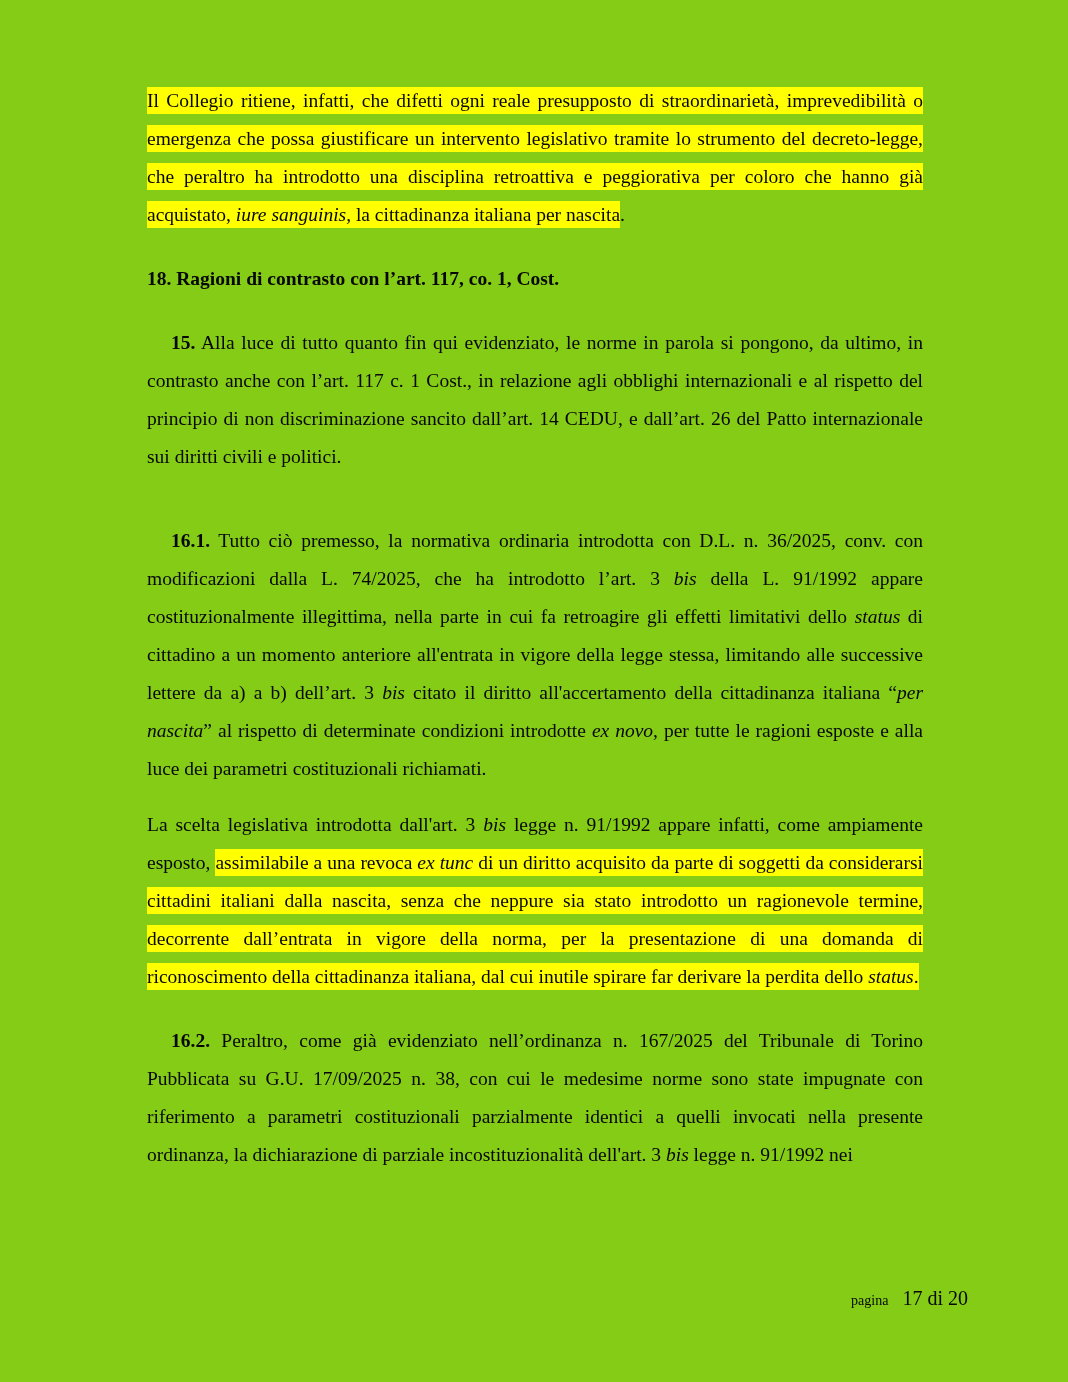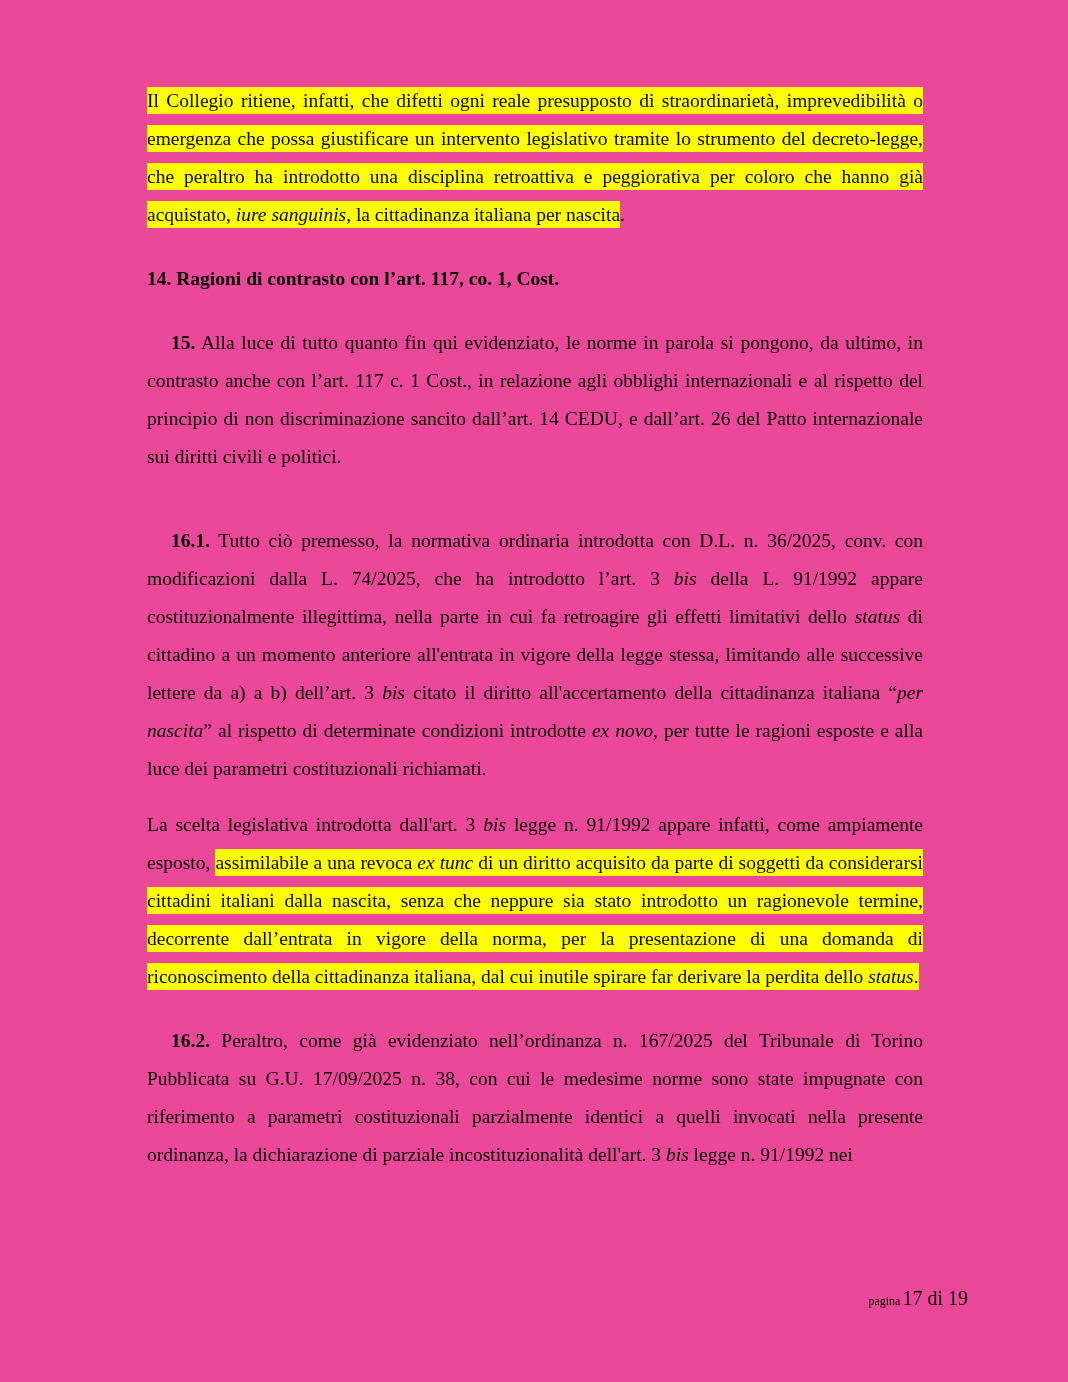--- a/index.html
+++ b/index.html
@@ -5,21 +5,21 @@
 <style>
   html, body {
     margin: 0;
     padding: 0;
     background: #ffffff;
   }
   .page {
     position: relative;
     width: 1068px;
     height: 1382px;
-    background: #ec4899;
+    background: #84cc16;
     overflow: hidden;
     font-family: "Liberation Serif", "DejaVu Serif", serif;
     color: #070707;
   }
   .doc {
     position: absolute;
     left: 147px;
     top: 82px;
     width: 776px;
     font-size: 19.5px;
@@ -43,44 +43,44 @@
     -webkit-box-decoration-break: clone;
     box-decoration-break: clone;
   }
   .footer {
     position: absolute;
     right: 100px;
     bottom: 72px;
     white-space: nowrap;
   }
   .footer-label {
-    font-size: 12px;
-    margin-right: 2px;
+    font-size: 14px;
+    margin-right: 14px;
   }
   .footer-num {
     font-size: 20px;
   }
 </style>
 </head>
 <body>
 
 <div class="page">
   <div class="doc">
 
     <p class="para"><span class="hl">Il Collegio ritiene, infatti, che difetti ogni reale presupposto di straordinarietà, imprevedibilità o emergenza che possa giustificare un intervento legislativo tramite lo strumento del decreto-legge, che peraltro ha introdotto una disciplina retroattiva e peggiorativa per coloro che hanno già acquistato, </span><span class="hl i">iure sanguinis,</span><span class="hl"> la cittadinanza italiana per nascita</span><span>.</span></p>
 
-    <p class="para head">14. Ragioni di contrasto con l’art. 117, co. 1, Cost.</p>
+    <p class="para head">18. Ragioni di contrasto con l’art. 117, co. 1, Cost.</p>
 
     <p class="para mb-lg"><span class="b">15.</span><span> Alla luce di tutto quanto fin qui evidenziato, le norme in parola si pongono, da ultimo, in contrasto anche con l’art. 117 c. 1 Cost., in relazione agli obblighi internazionali e al rispetto del principio di non discriminazione sancito dall’art. 14 CEDU, e dall’art. 26 del Patto internazionale sui diritti civili e politici.</span></p>
 
 
     <p class="para mb-sm"><span class="b">16.1.</span><span> Tutto ciò premesso, la normativa ordinaria introdotta con D.L. n. 36/2025, conv. con modificazioni dalla L. 74/2025, che ha introdotto l’art. 3 </span><span class="i">bis</span><span> della L. 91/1992 appare costituzionalmente illegittima, nella parte in cui fa retroagire gli effetti limitativi dello </span><span class="i">status</span><span> di cittadino a un momento anteriore all'entrata in vigore della legge stessa, limitando alle successive lettere da a) a b) dell’art. 3 </span><span class="i">bis</span><span> citato il diritto all'accertamento della cittadinanza italiana “</span><span class="i">per nascita</span><span>” al rispetto di determinate condizioni introdotte </span><span class="i">ex novo</span><span>, per tutte le ragioni esposte e alla luce dei parametri costituzionali richiamati.</span></p>
 
     <p class="para"><span>La scelta legislativa introdotta dall'art. 3 </span><span class="i">bis</span><span> legge n. 91/1992 appare infatti, come ampiamente esposto, </span><span class="hl">assimilabile a una revoca </span><span class="hl i">ex tunc</span><span class="hl"> di un diritto acquisito da parte di soggetti da considerarsi cittadini italiani dalla nascita, senza che neppure sia stato introdotto un ragionevole termine, decorrente dall’entrata in vigore della norma, per la presentazione di una domanda di riconoscimento della cittadinanza italiana, dal cui inutile spirare far derivare la perdita dello </span><span class="hl i">status</span><span class="hl">.</span></p>
 
     <p class="para"><span class="b">16.2.</span><span> Peraltro, come già evidenziato nell’ordinanza n. 167/2025 del Tribunale di Torino Pubblicata su G.U. 17/09/2025 n. 38, con cui le medesime norme sono state impugnate con riferimento a parametri costituzionali parzialmente identici a quelli invocati nella presente ordinanza, la dichiarazione di parziale incostituzionalità dell'art. 3 </span><span class="i">bis</span><span> legge n. 91/1992 nei</span></p>
 
   </div>
 
   <div class="footer">
-    <span class="footer-label">pagina</span><span class="footer-num">17 di 19</span>
+    <span class="footer-label">pagina</span><span class="footer-num">17 di 20</span>
   </div>
 </div>
 
 </body></html>

